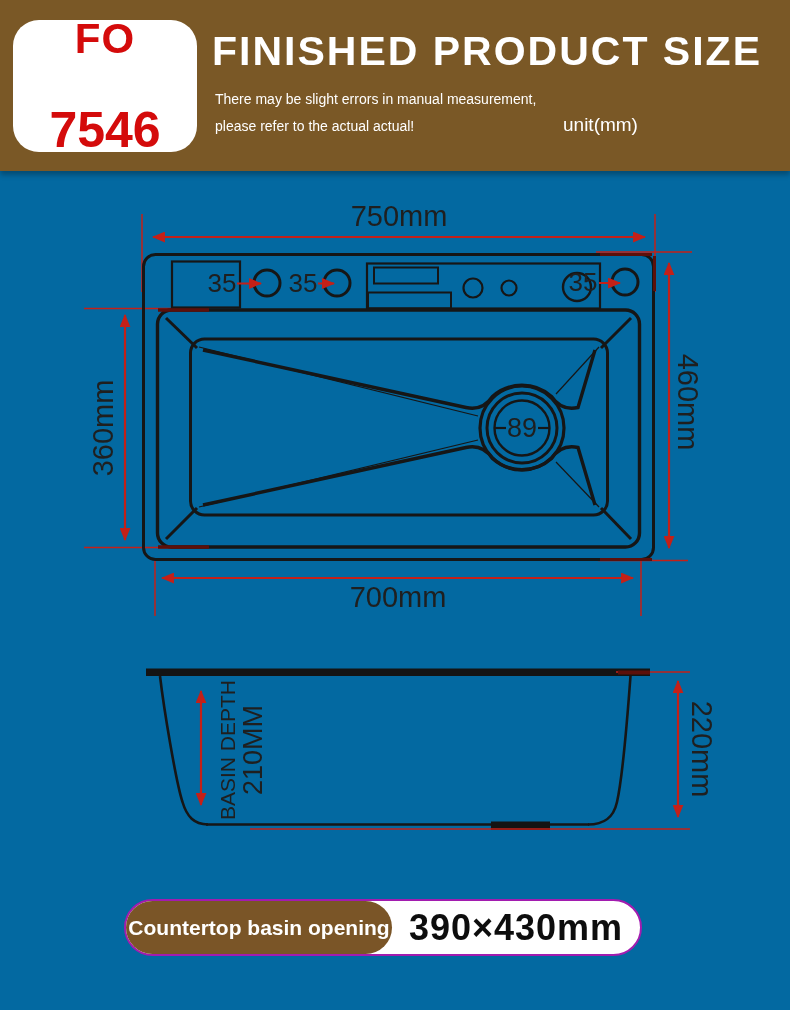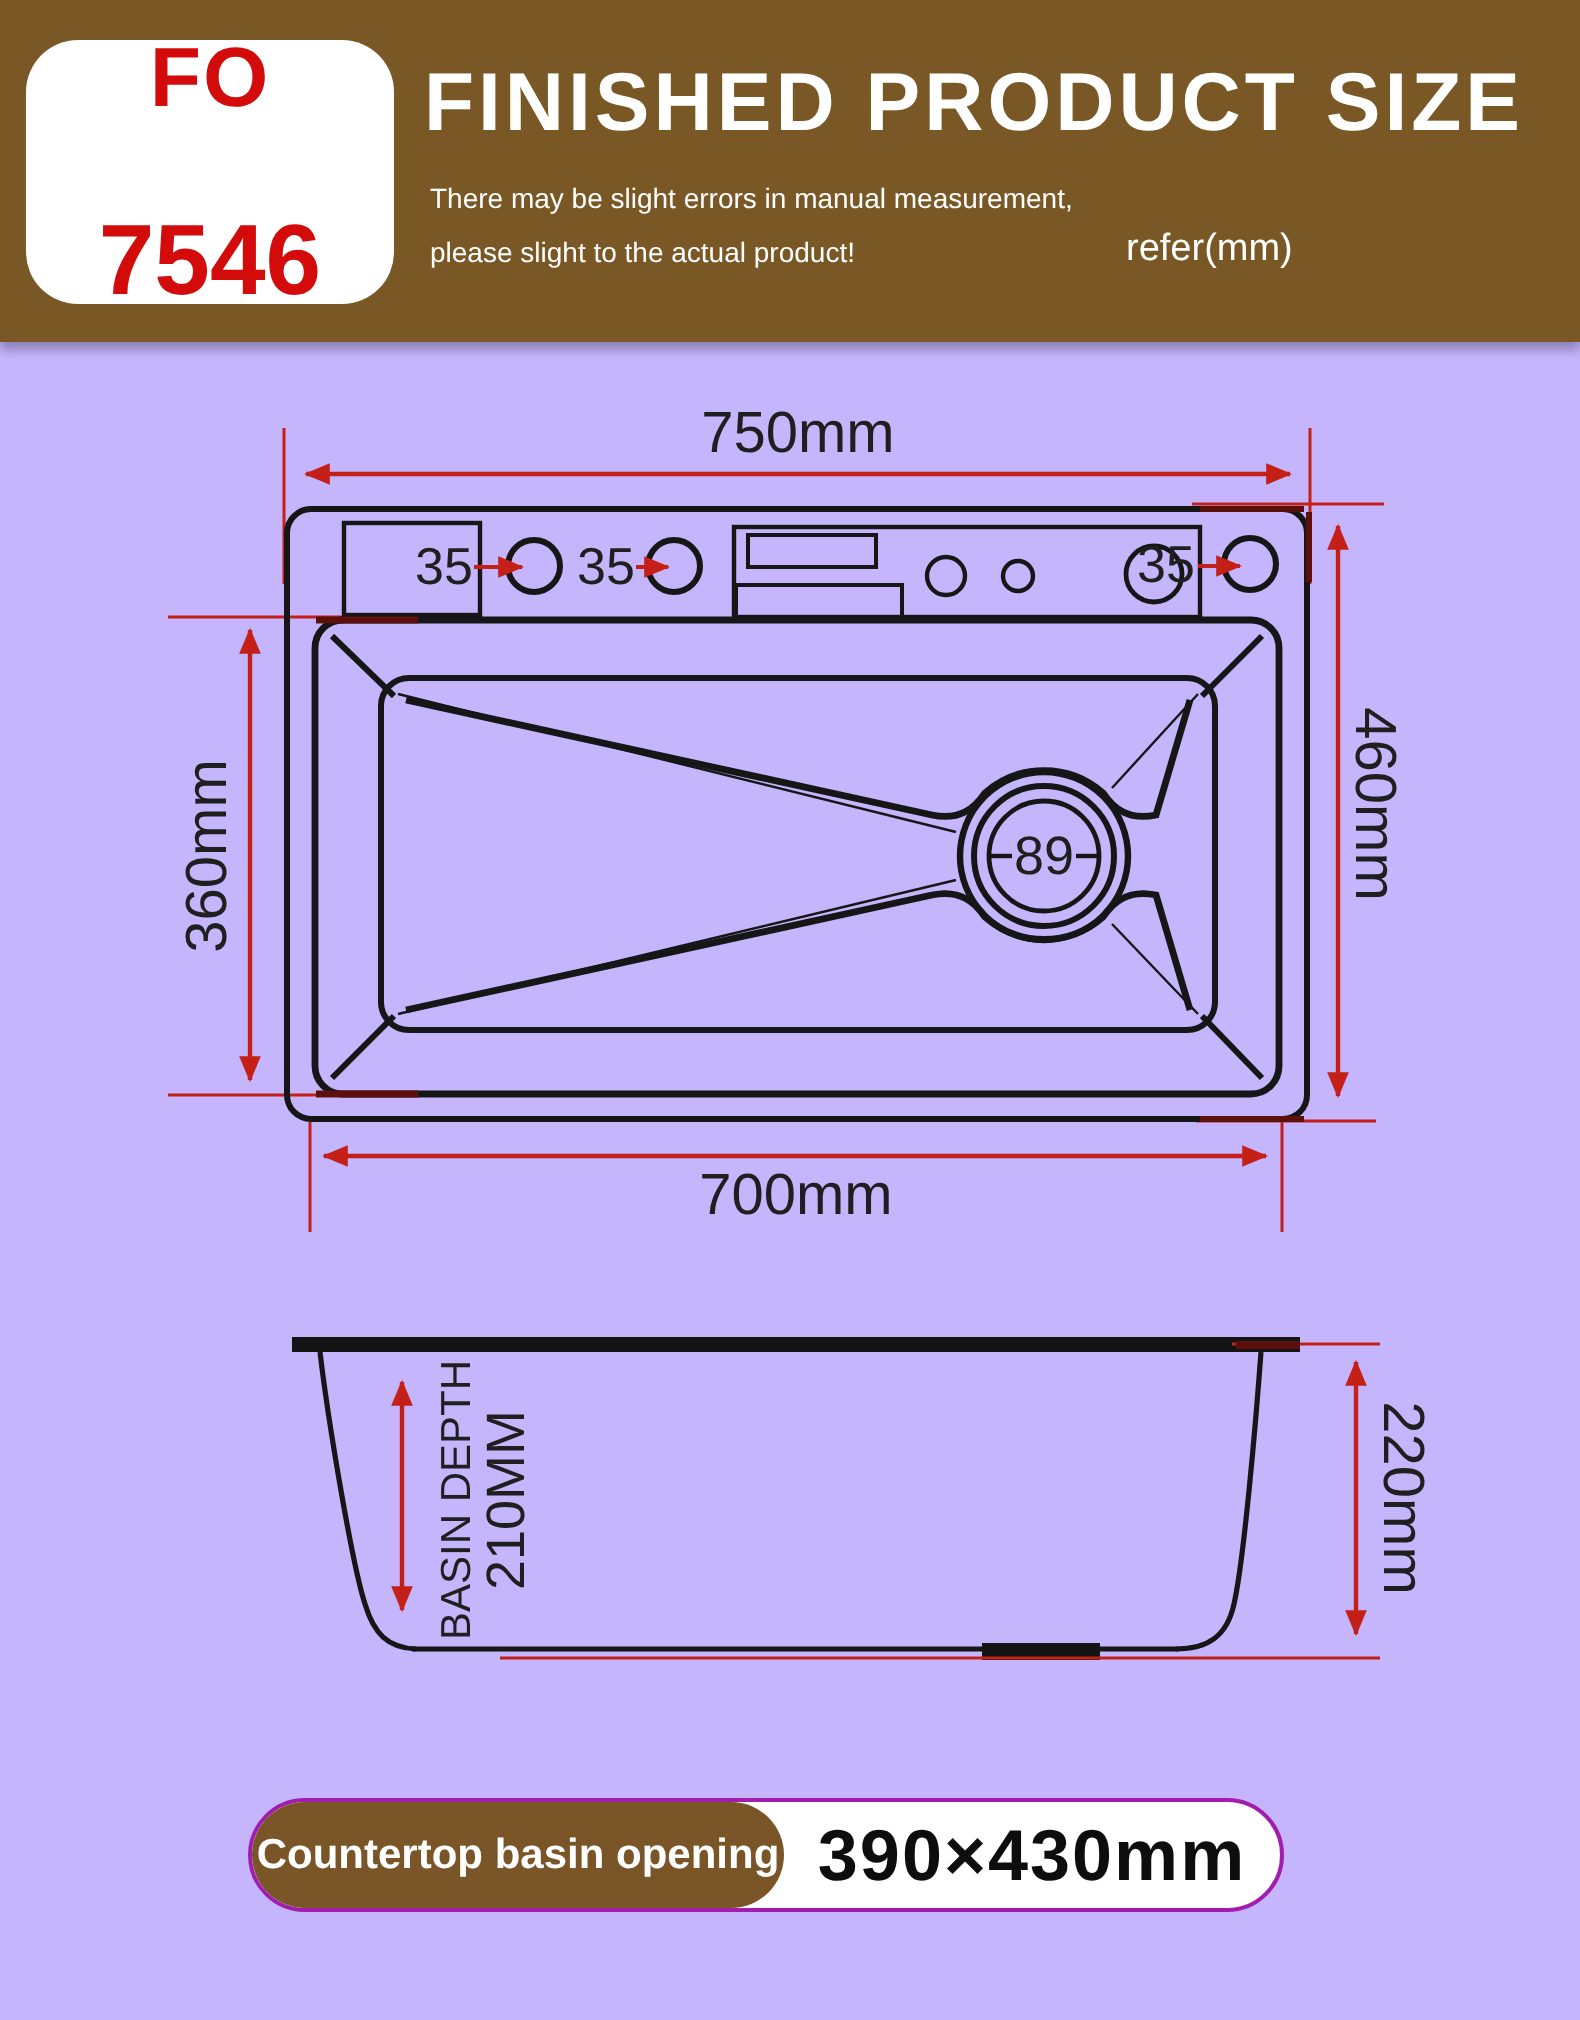--- a/index.html
+++ b/index.html
@@ -1,16 +1,16 @@
 <!DOCTYPE html>
 <html><head>
 <meta charset="utf-8">
 <style>
   html,body{margin:0;padding:0;background:#ffffff;}
-  .page{position:relative;width:790px;height:1010px;background:#c4b5fd;overflow:hidden;
+  .page{position:relative;width:790px;height:1010px;background:#0369a1;overflow:hidden;
         font-family:"Liberation Sans",sans-serif;}
   
   .header{position:absolute;left:0;top:0;width:790px;height:171px;background:#7a5826;
           box-shadow:0 4px 5px rgba(0,0,0,.28);}
   .model-card{position:absolute;left:13px;top:20px;width:184px;height:132px;background:#ffffff;
           border-radius:26px;display:flex;flex-direction:column;align-items:center;justify-content:center;}
   .model-line1{font-size:42px;font-weight:bold;color:#d40b0b;line-height:1.05;letter-spacing:1px;}
   .model-line2{font-size:50px;font-weight:bold;color:#d40b0b;line-height:1.0;margin-top:44px;}
   .main-title{position:absolute;left:212px;top:28px;font-size:41px;font-weight:bold;color:#ffffff;
           letter-spacing:2px;white-space:nowrap;}
@@ -41,23 +41,23 @@
 <div class="page">
 
   <div class="header">
     <div class="model-card">
       <div class="model-line1">FO</div>
       <div class="model-line2">7546</div>
     </div>
     <div class="main-title">FINISHED PRODUCT SIZE</div>
     <div class="note">
       <div>There may be slight errors in manual measurement,</div>
-      <div>please slight to the actual product!</div>
+      <div>please refer to the actual actual!</div>
     </div>
-    <div class="unit">refer(mm)</div>
+    <div class="unit">unit(mm)</div>
   </div>
 
   <svg class="diagram" viewBox="0 0 790 1010" xmlns="http://www.w3.org/2000/svg">
     <defs>
       <marker id="arr" viewBox="0 0 12 10" refX="11" refY="5" markerWidth="13" markerHeight="11" orient="auto-start-reverse" markerUnits="userSpaceOnUse">
         <path d="M0 0 L12 5 L0 10 Z" fill="#c42018"></path>
       </marker>
     </defs>
 
     <g>

